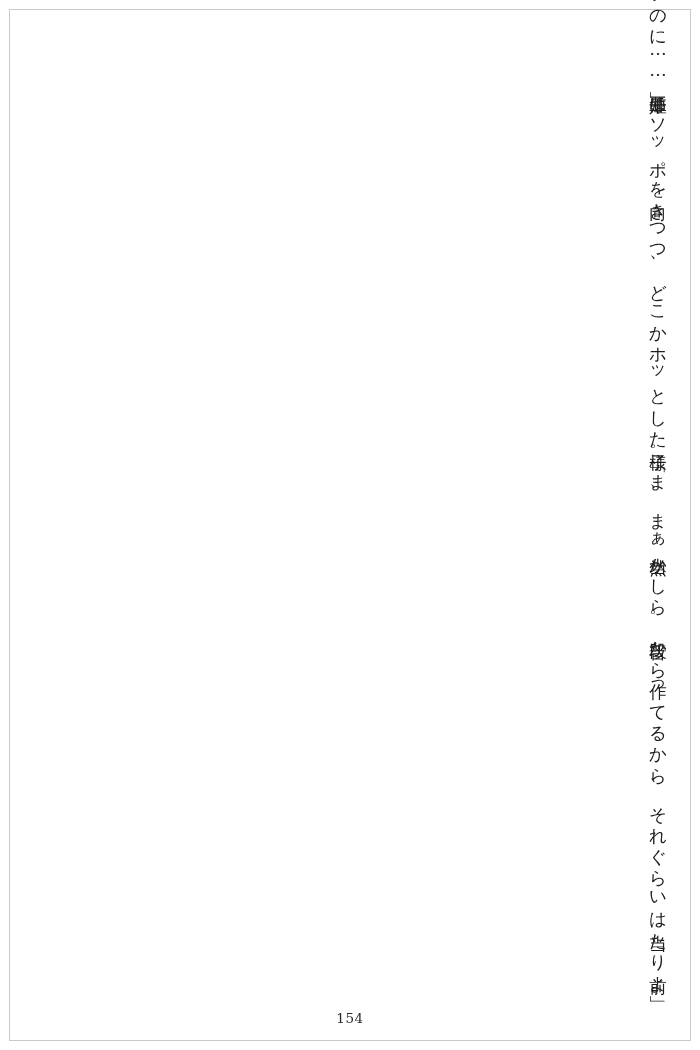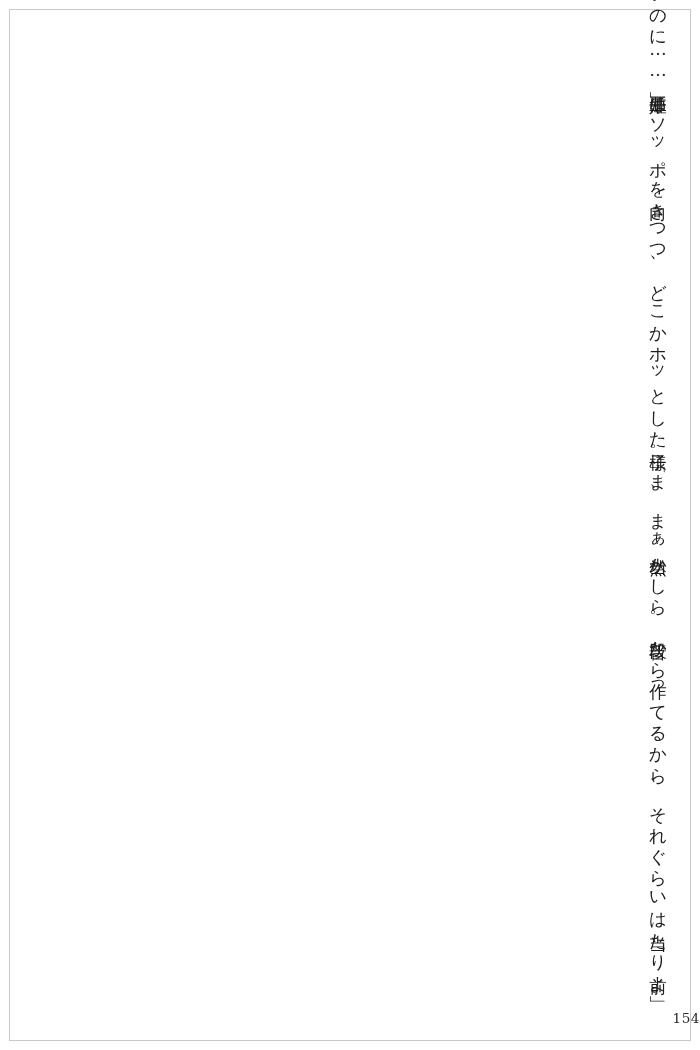--- a/index.html
+++ b/index.html
@@ -58,21 +58,21 @@
     padding: 0;
     width: 28.6px;
     flex: 0 0 28.6px;
     overflow: visible;
   }
   #page-number {
     position: absolute;
     left: 0;
     right: 0;
     bottom: 24px;
-    text-align: right;
+    text-align: center;
     font-size: 13.5px;
     color: #2a2a2a;
     font-family: "DejaVu Serif", "Liberation Serif", serif;
     letter-spacing: 0.04em;
   }
 </style>
 </head>
 <body>
 
 <div id="page">

